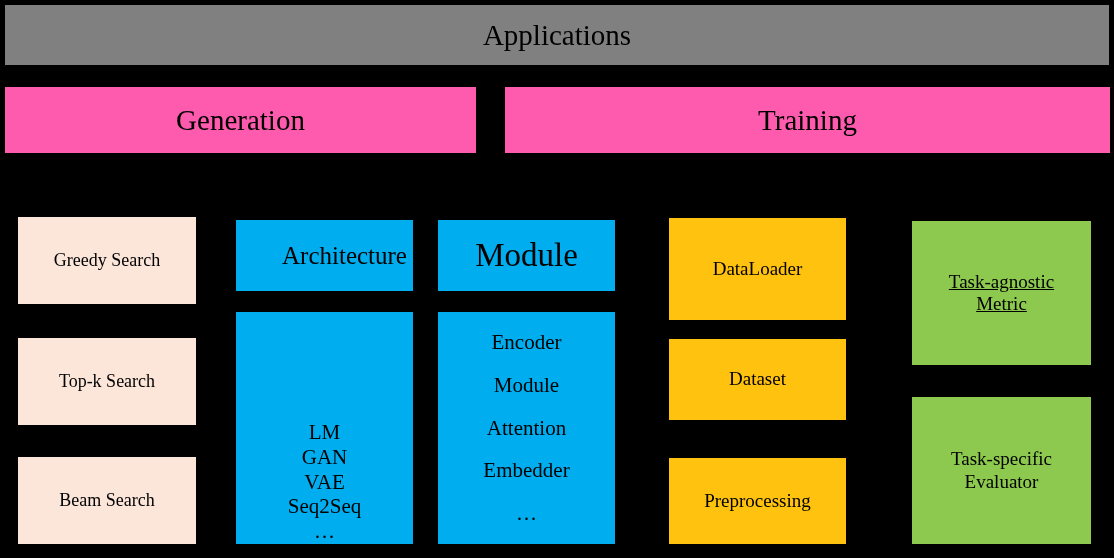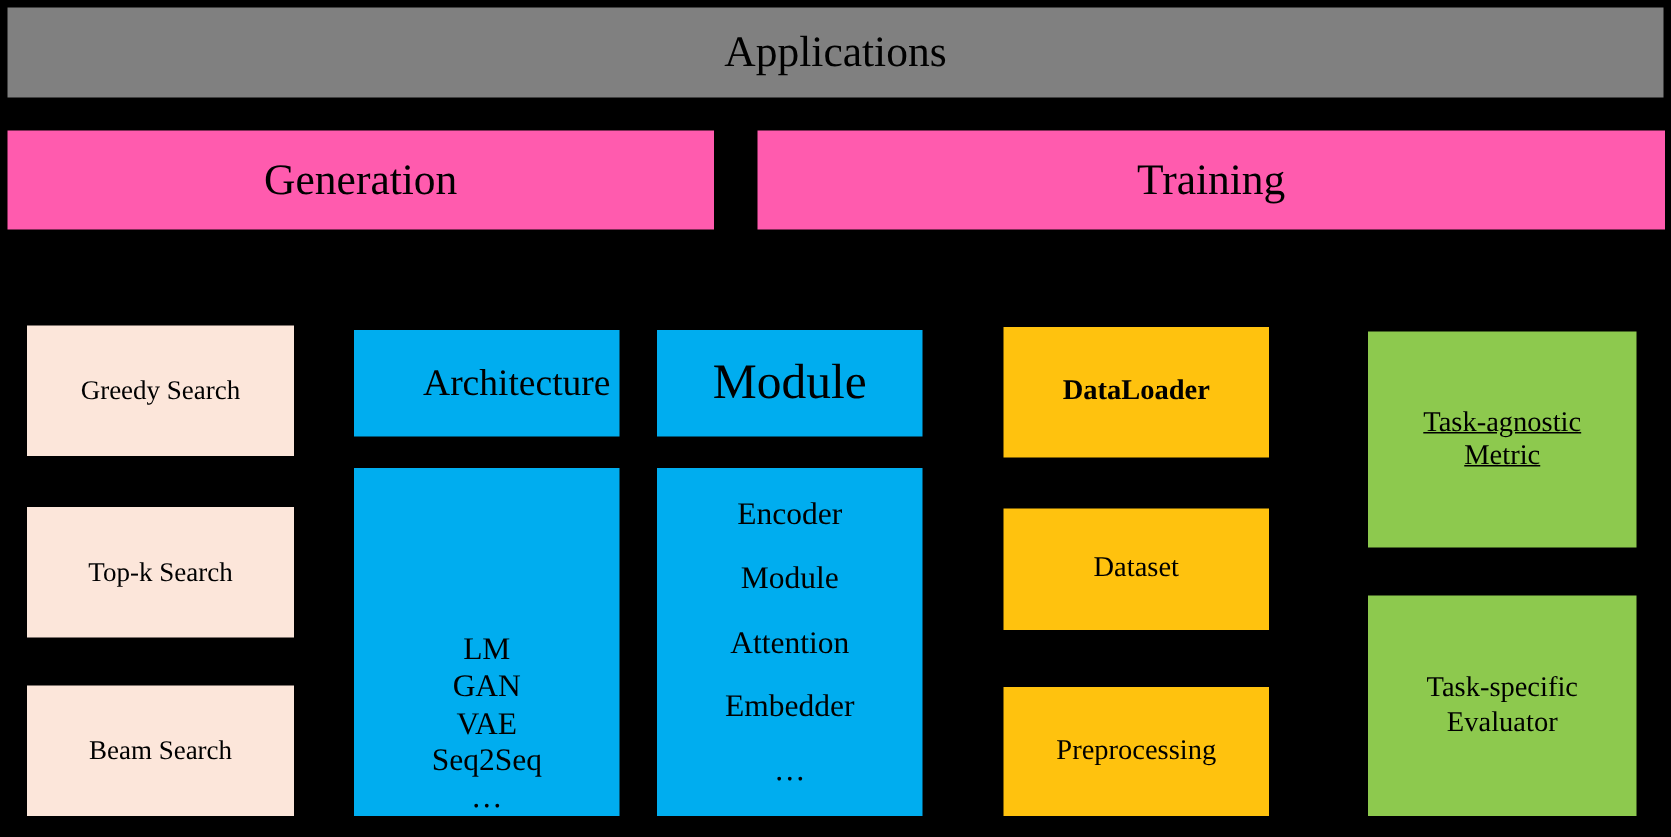--- a/index.html
+++ b/index.html
@@ -94,21 +94,21 @@
   }
   .stack-item { display: block; width: 100%; }
 
   
   .orange {
     background: #FFC20E;
     font-size: 19px;
     left: 669px;
     width: 177px;
   }
-  .orange-1 { top: 218px; height: 87px; font-weight: bold; }
+  .orange-1 { top: 218px; height: 102px; }
   .orange-2 { top: 339px; height: 81px; }
   .orange-3 { top: 458px; height: 86px; }
 
   
   .green {
     background: #8DC94E;
     font-size: 19px;
     left: 912px;
     width: 179px;
   }

